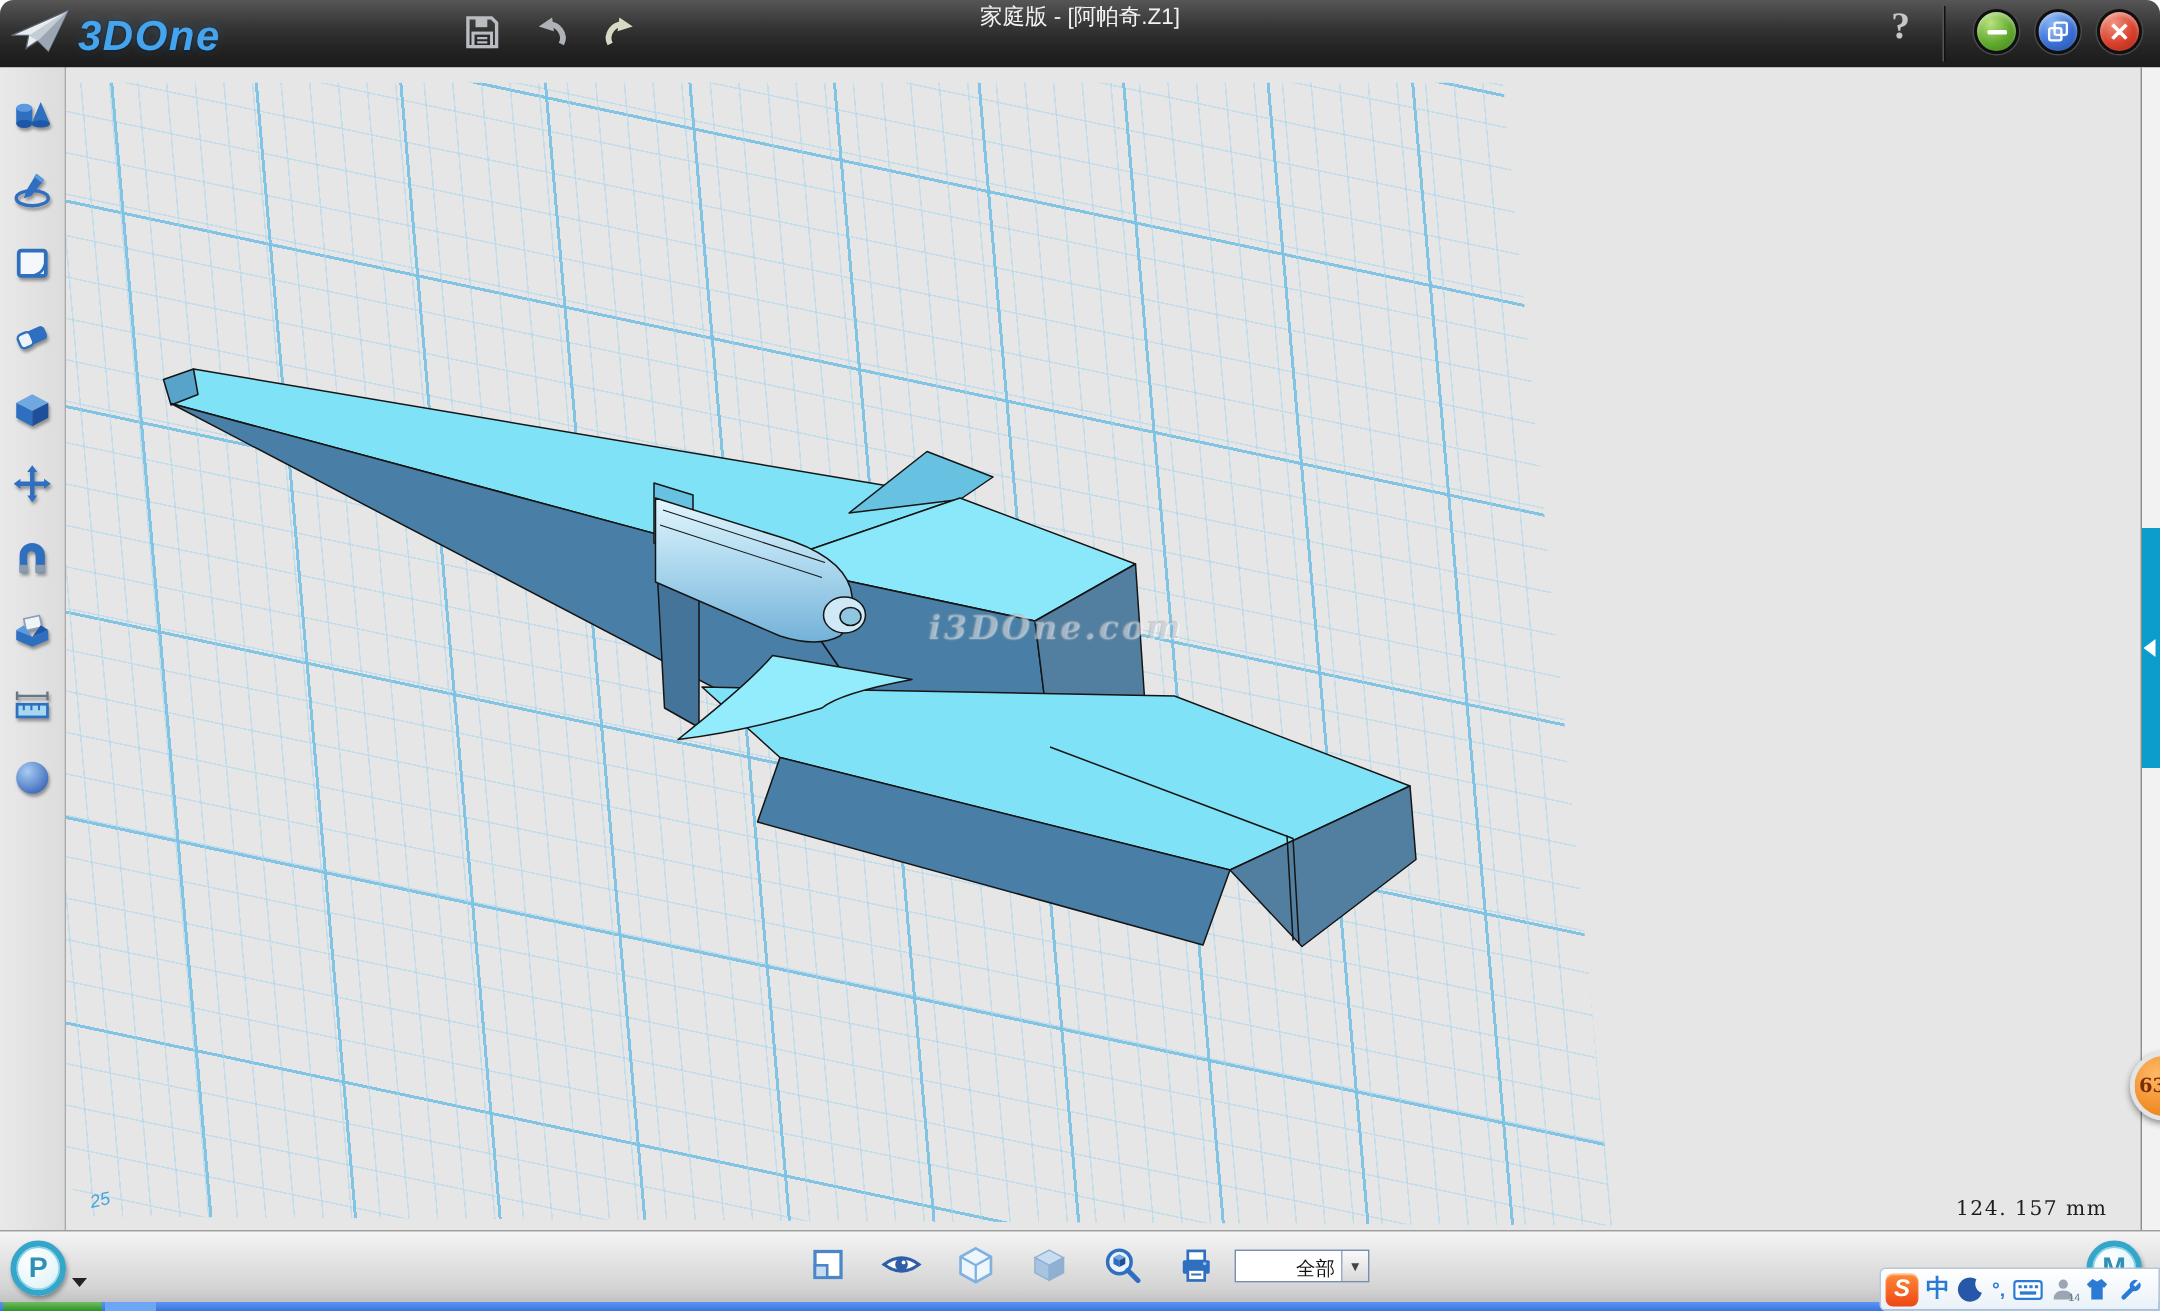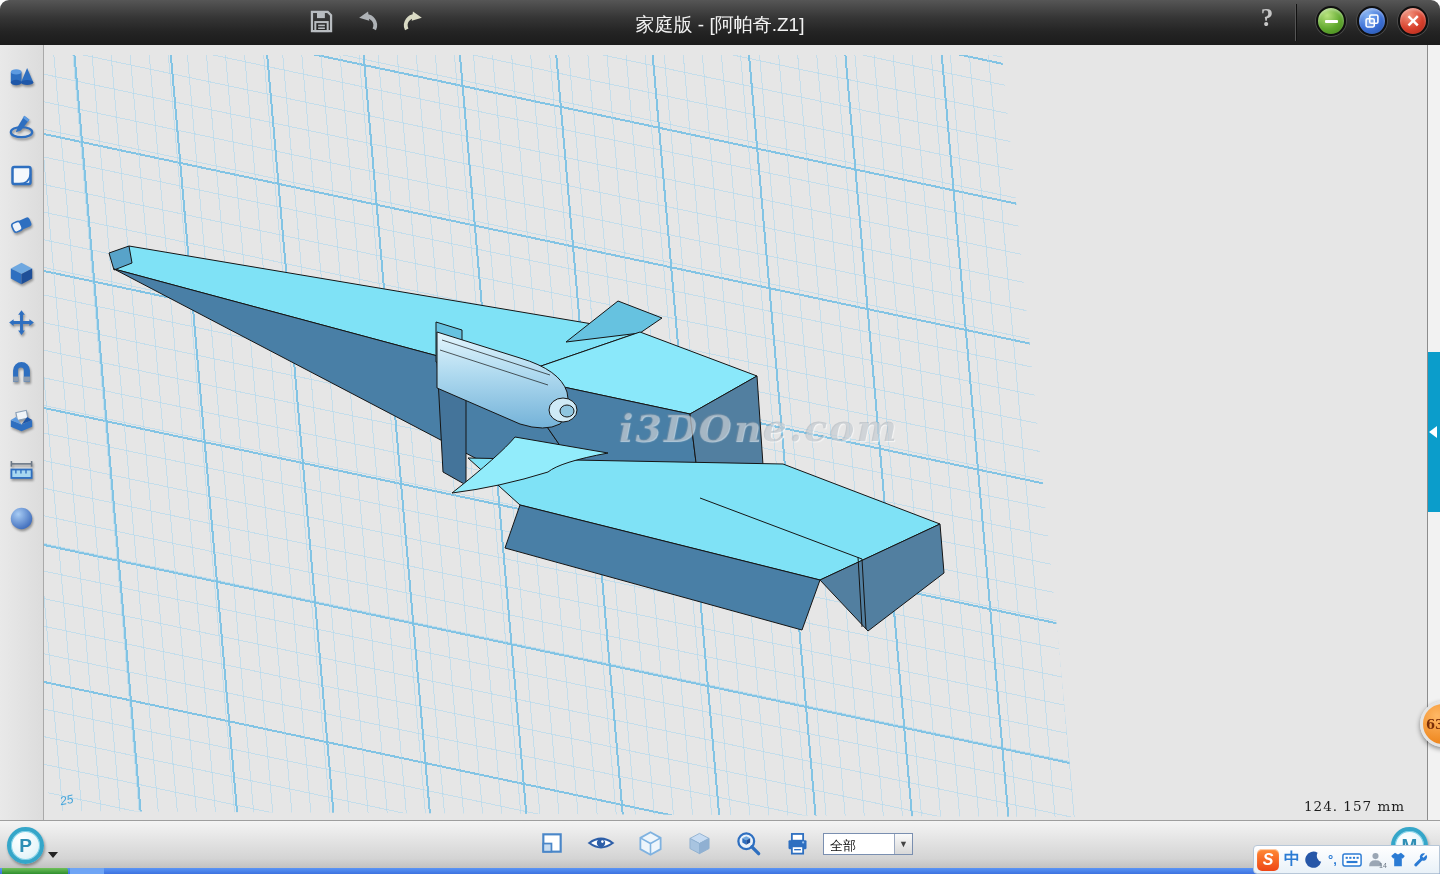--- a/index.html
+++ b/index.html
@@ -9,22 +9,22 @@
 
   
   .titlebar { position:absolute; left:0; top:0; width:1440px; height:45px;
     background:linear-gradient(180deg,#565656 0%,#353535 40%,#242424 70%,#1b1b1b 100%);
     border-radius:9px 9px 0 0; }
   .logo-wrap { position:absolute; left:6px; top:3px; display:flex; align-items:center; gap:4px; }
   .logo-text { font-style:italic; font-weight:bold; font-size:28px; letter-spacing:1px;
     color:#45a4ee; text-shadow:0 1px 3px rgba(0,0,0,.6), 0 0 6px rgba(90,170,240,.35); }
   .tb-icons { position:absolute; left:306px; top:6px; display:flex; gap:16px; align-items:center; }
   .tb-btn { width:30px; height:30px; display:flex; align-items:center; justify-content:center; cursor:default; }
-  .win-title { position:absolute; left:50%; top:12px; transform:translateX(-50%);
-    color:#f2f2f2; font-size:19px; white-space:nowrap; }
+  .win-title { position:absolute; left:50%; top:2px; transform:translateX(-50%);
+    color:#f2f2f2; font-size:15px; white-space:nowrap; }
   .help-q { position:absolute; left:1254px; top:4px; width:26px; height:34px;
     color:#c6c6c6; font-size:25px; font-weight:bold; text-align:center; font-family:"Liberation Serif",serif; }
   .tb-sep { position:absolute; left:1295px; top:4px; width:1px; height:37px; background:#555;
     box-shadow:1px 0 0 #111; }
   .win-ctrl { position:absolute; top:6px; width:30px; height:30px; border-radius:50%;
     border:2px solid #101010; box-shadow:0 0 0 1px #4a4a4a, inset 0 2px 3px rgba(255,255,255,.45);
     display:flex; align-items:center; justify-content:center; }
   .ctrl-min { left:1316px; background:radial-gradient(circle at 35% 28%,#b8e37e,#61a92f 55%,#3f7f1a); }
   .ctrl-max { left:1357px; background:radial-gradient(circle at 35% 28%,#86b5f4,#3b6fd6 55%,#24509e); }
   .ctrl-close { left:1398px; background:radial-gradient(circle at 35% 28%,#f2937e,#d8402c 55%,#a82417); }
@@ -44,21 +44,21 @@
   .gridlayer { position:absolute; inset:0;
     clip-path:polygon(0px 10px, 958px 10px, 1031px 772px, 18px 766px, 0px 742px);
     background-image:
       repeating-linear-gradient(85deg,  rgba(125,194,228,.95) 0 2px, transparent 2px 96px),
       repeating-linear-gradient(85deg,  rgba(168,214,238,.55) 0 1px, transparent 1px 19px),
       repeating-linear-gradient(12deg,  rgba(125,194,228,.95) 0 2px, transparent 2px 134px),
       repeating-linear-gradient(12deg,  rgba(168,214,238,.55) 0 1px, transparent 1px 27px);
   }
   .model-svg { position:absolute; left:0; top:0; }
   .watermark { position:absolute; left:574px; top:360px; font-family:"DejaVu Serif",serif;
-    font-style:italic; font-weight:bold; font-size:38px; letter-spacing:2px;
+    font-style:italic; font-weight:bold; font-size:22px; letter-spacing:2px;
     color:rgba(122,136,150,.30); text-shadow:1px 1px 1px rgba(255,255,255,.6); }
   .scale-label { position:absolute; left:16px; top:748px; color:#44a4da; font-size:12px;
     font-style:italic; transform:rotate(-12deg); }
   .measurement { position:absolute; right:22px; bottom:6px; color:#1d1d1d;
     font-family:"DejaVu Serif",serif; font-size:13.5px; letter-spacing:1px; }
 
   
   .right-rail { position:absolute; left:1427px; top:45px; width:13px; height:775px;
     background:#f2f2f2; border-left:1px solid #8d8d8d; }
   .side-tab { position:absolute; left:1428px; top:352px; width:12px; height:160px; background:#0b9dcb; }
@@ -69,21 +69,21 @@
     border:3px solid #e4e4e4; box-shadow:0 2px 5px rgba(0,0,0,.45);
     color:#7a2e08; font-weight:bold; font-size:13px; font-family:"DejaVu Serif",serif;
     display:flex; align-items:center; padding-left:3px; }
 
   
   .bottombar { position:absolute; left:0; top:820px; width:1440px; height:48px;
     background:linear-gradient(180deg,#f4f4f4,#d4d4d4 80%,#c2c2c2); border-top:1px solid #9e9e9e; }
   .bb-icons { position:absolute; left:538px; top:8px; display:flex; gap:21px; align-items:center; }
   .bb-btn { width:28px; height:28px; display:flex; align-items:center; justify-content:center; }
   .filter-select { position:absolute; left:823px; top:12px; width:90px; height:22px;
-    background:#fff; border:1px solid #7a8fb0; display:flex; }
+    background:#fff; border:1px solid #7a8fb0; display:flex;padding-left:34px; }
   .filter-text { flex:1; font-size:13px; padding:3px 0 0 6px; color:#111; }
   .filter-arrow-btn { width:18px; border-left:1px solid #9aa8c0;
     background:linear-gradient(180deg,#fafafa,#d8d8d8); display:flex; align-items:center; justify-content:center;
     font-size:9px; color:#444; }
   .round-badge { position:absolute; width:37px; height:37px; border-radius:50%;
     background:radial-gradient(circle at 35% 30%,#ffffff,#e8f6fa 60%,#cfeaf2);
     border:4px solid #35a6c9; box-shadow:0 0 0 1px #7fd2e8 inset, 1px 2px 3px rgba(0,0,0,.35);
     display:flex; align-items:center; justify-content:center;
     color:#2f8fb5; font-weight:bold; font-size:19px; }
   .badge-p { left:7px; top:827px; z-index:5; }
@@ -108,20 +108,30 @@
   .taskbar .start { position:absolute; left:2px; top:0; width:66px; height:6px;
     background:linear-gradient(180deg,#6fc05a,#2f8f2f); border-radius:0 2px 0 0; }
   .taskbar .quick { position:absolute; left:70px; top:0; width:34px; height:6px; background:#6fa5f5; }
 </style>
 </head>
 <body>
 
 <div id="stage">
 
   <div class="titlebar">
+    <div class="logo-wrap">
+      <span>
+        <svg width="42" height="36" viewBox="0 0 48 40">
+          <path d="M2 23 L45 4 L30 35 L22 27 L13 33 L15 23 Z" fill="#e9edf1" stroke="#5a6570" stroke-width="1"></path>
+          <path d="M45 4 L15 23 L22 27 Z" fill="#c4ccd4"></path>
+          <path d="M45 4 L30 35 L22 27 Z" fill="#9aa6b2"></path>
+        </svg>
+      </span>
+      <span class="logo-text">3DOne</span>
+    </div>
 
     <div class="tb-icons">
       <div class="tb-btn">
         <svg width="27" height="27" viewBox="0 0 24 24">
           <path d="M3.5 3.5 h14 l3 3 v14 h-17 z" fill="none" stroke="#b9bdc1" stroke-width="2"></path>
           <rect x="8" y="3.5" width="7" height="5.5" fill="#b9bdc1"></rect>
           <rect x="6.5" y="12.5" width="11" height="8" fill="none" stroke="#b9bdc1" stroke-width="1.8"></rect>
           <line x1="9" y1="15.5" x2="15" y2="15.5" stroke="#b9bdc1" stroke-width="1.4"></line>
           <line x1="9" y1="18" x2="15" y2="18" stroke="#b9bdc1" stroke-width="1.4"></line>
         </svg>

